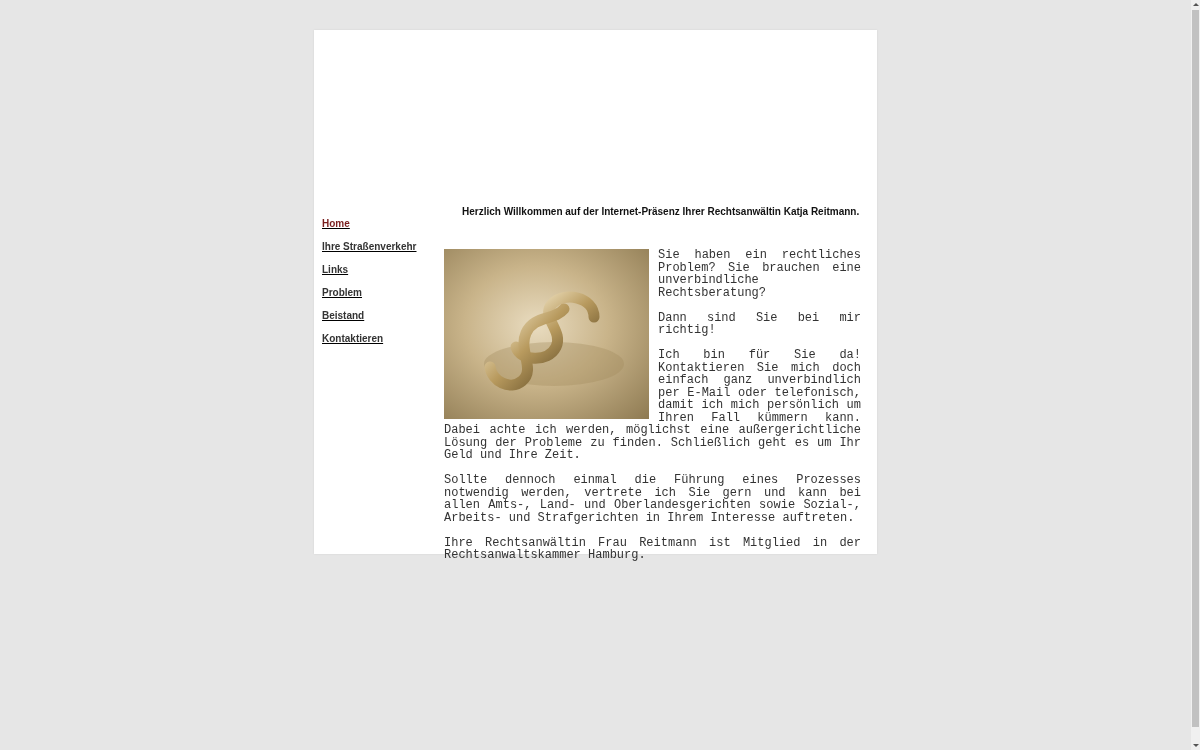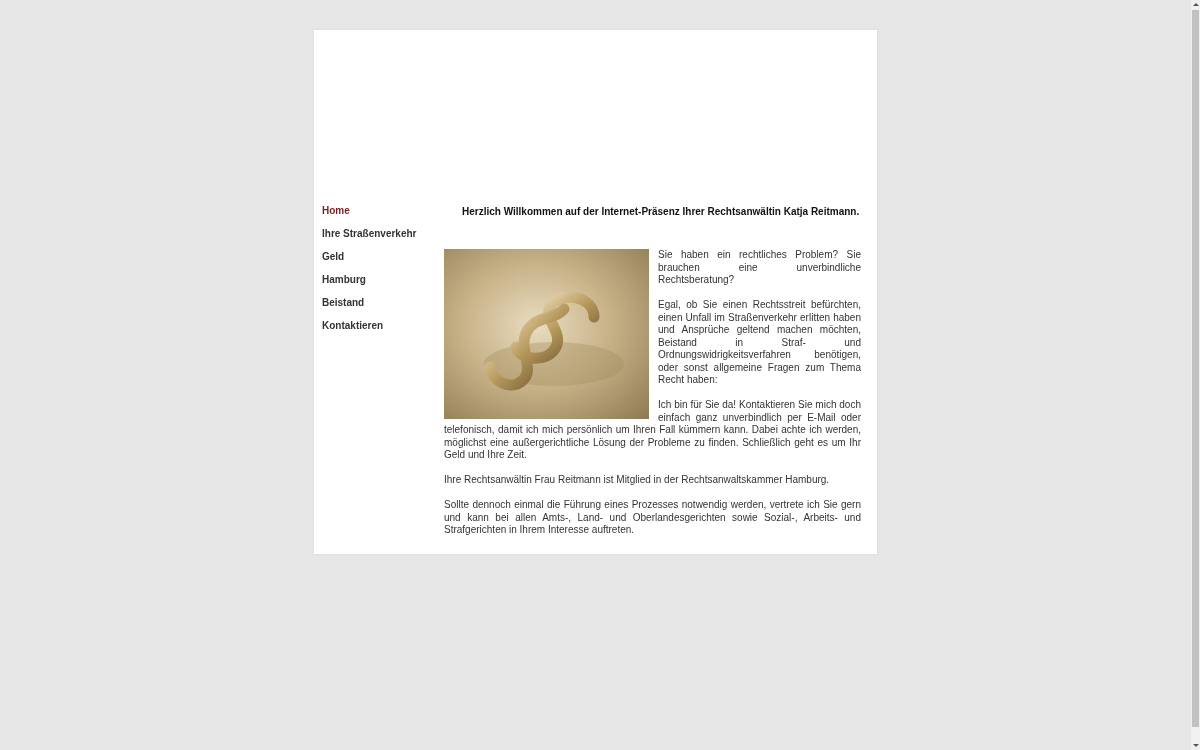--- a/index.html
+++ b/index.html
@@ -9,30 +9,30 @@
     font-family: "Liberation Sans", sans-serif;
     position: relative;
   }
   #page {
     position: absolute; left: 314px; top: 30px;
     width: 563px; height: 524px;
     background: #ffffff;
     box-shadow: 0 0 2px rgba(0,0,0,0.08);
   }
   #header { position: absolute; left: 0; top: 0; width: 563px; height: 165px; }
-  #nav { position: absolute; left: 8px; top: 173px; width: 115px; }
+  #nav { position: absolute; left: 8px; top: 186px; width: 115px; text-decoration: underline; }
   .nav-item {
     display: block; font-size: 10px; font-weight: bold;
     color: #333333; height: 23px; line-height: 15px;
     text-decoration: none; cursor: pointer;
   }
   .nav-item.active { color: #7a1f1f; }
   #content { position: absolute; left: 130px; top: 175px; width: 417px; }
   #welcome { font-size: 10px; font-weight: bold; color: #111; margin: 0; line-height: 14px; padding-left: 18px; }
-  #body-text { margin-top: 30px; font-size: 10px; line-height: 12.5px; color: #333; text-align: justify; }
+  #body-text { margin-top: 30px; font-size: 12px; line-height: 12.5px; color: #333; text-align: justify; font-family: Liberation Mono, monospace; }
   #body-text p { margin: 0 0 12.5px 0; }
   #hero {
     float: left; width: 205px; height: 170px; margin: 0 9px 4px 0;
     background: radial-gradient(ellipse at 45% 45%, #e9dcc0 0%, #c9b48a 45%, #8e7a52 100%);
     position: relative; overflow: hidden;
   }
   #hero svg { position: absolute; left: 0; top: 0; }
   #scrollbar {
     position: absolute; right: 0; top: 0; width: 9px; height: 750px; background: #f0f0f0;
   }
@@ -43,22 +43,22 @@
 </style>
 </head>
 <body>
 
 <div id="page">
   <div id="header"></div>
 
   <nav id="nav">
     <a class="nav-item active">Home</a>
     <a class="nav-item">Ihre Straßenverkehr</a>
-    <a class="nav-item">Geld</a>
-    <a class="nav-item">Hamburg</a>
+    <a class="nav-item">Links</a>
+    <a class="nav-item">Problem</a>
     <a class="nav-item">Beistand</a>
     <a class="nav-item">Kontaktieren</a>
   </nav>
 
   <div id="content">
     <h1 id="welcome">Herzlich Willkommen auf der Internet-Präsenz Ihrer Rechtsanwältin Katja Reitmann.</h1>
     <div id="body-text">
       <div id="hero">
         <svg width="205" height="170" viewBox="0 0 205 170">
           <defs>
@@ -67,24 +67,24 @@
               <stop offset="0.5" stop-color="#b89a5e"></stop>
               <stop offset="1" stop-color="#5e4a24"></stop>
             </linearGradient>
           </defs>
           <ellipse cx="110" cy="115" rx="70" ry="22" fill="#a08a5c" opacity="0.35"></ellipse>
           <path d="M150 68 C150 48 120 42 108 55 C96 68 120 82 112 98 C104 114 76 112 72 98" fill="none" stroke="url(#gold)" stroke-width="11" stroke-linecap="round"></path>
           <path d="M120 60 C110 72 90 66 82 84 C74 102 92 120 78 132 C66 142 48 132 46 118" fill="none" stroke="url(#gold)" stroke-width="11" stroke-linecap="round"></path>
         </svg>
       </div>
       <p>Sie haben ein rechtliches Problem? Sie brauchen eine unverbindliche Rechtsberatung?</p>
-      <p>Egal, ob Sie einen Rechtsstreit befürchten, einen Unfall im Straßenverkehr erlitten haben und Ansprüche geltend machen möchten, Beistand in Straf- und Ordnungswidrigkeitsverfahren benötigen, oder sonst allgemeine Fragen zum Thema Recht haben:</p>
+      <p>Dann sind Sie bei mir richtig!</p>
       <p>Ich bin für Sie da! Kontaktieren Sie mich doch einfach ganz unverbindlich per E-Mail oder telefonisch, damit ich mich persönlich um Ihren Fall kümmern kann. Dabei achte ich werden, möglichst eine außergerichtliche Lösung der Probleme zu finden. Schließlich geht es um Ihr Geld und Ihre Zeit.</p>
+      <p>Sollte dennoch einmal die Führung eines Prozesses notwendig werden, vertrete ich Sie gern und kann bei allen Amts-, Land- und Oberlandesgerichten sowie Sozial-, Arbeits- und Strafgerichten in Ihrem Interesse auftreten.</p>
       <p>Ihre Rechtsanwältin Frau Reitmann ist Mitglied in der Rechtsanwaltskammer Hamburg.</p>
-      <p>Sollte dennoch einmal die Führung eines Prozesses notwendig werden, vertrete ich Sie gern und kann bei allen Amts-, Land- und Oberlandesgerichten sowie Sozial-, Arbeits- und Strafgerichten in Ihrem Interesse auftreten.</p>
     </div>
   </div>
 </div>
 
 <div id="scrollbar">
   <div id="arrow-up" class="arrow"></div>
   <div id="scroll-thumb"></div>
   <div id="arrow-down" class="arrow"></div>
 </div>
 

